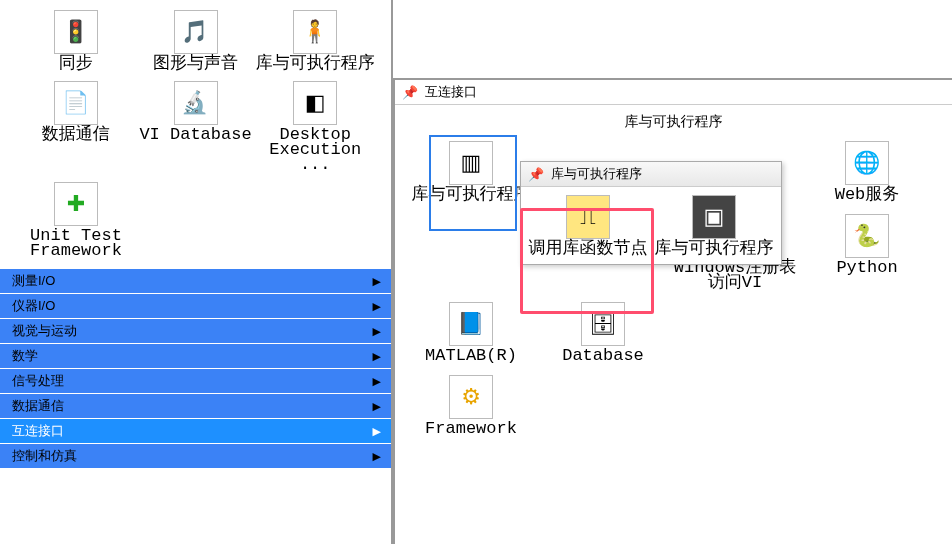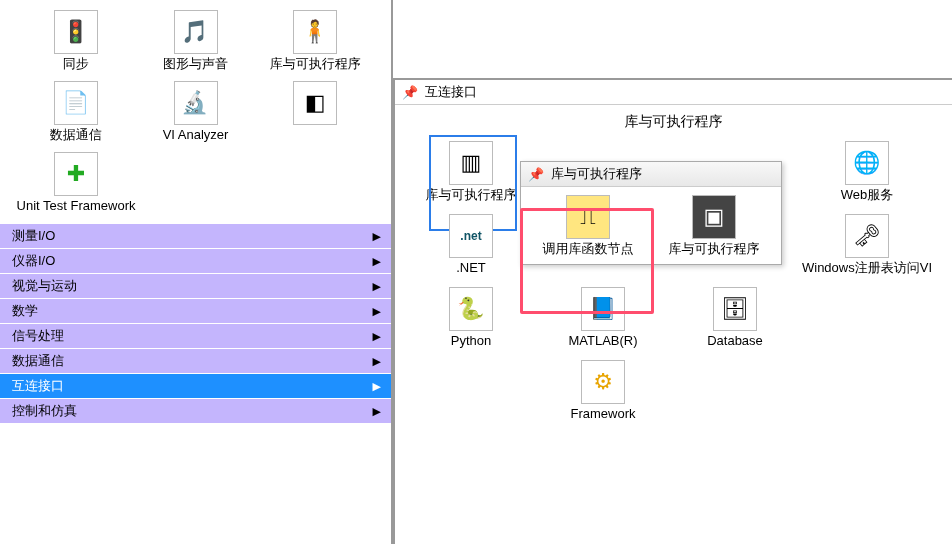--- a/index.html
+++ b/index.html
@@ -29,25 +29,25 @@
     padding: 4px 0 6px 0;
   }
   .icon-box {
     width: 44px; height: 44px;
     margin: 0 auto 2px auto;
     border: 1px solid #bbb;
     display: flex;
     align-items: center; justify-content: center;
     background: #fff;
   }
-  .icon-label { font-size: 13px; line-height: 15px; }
+  .icon-label { font-size: 17px; line-height: 15px; font-family: Liberation Mono, monospace; }
   .menu-list { }
   .menu-item {
     padding: 3px 10px 3px 12px;
-    background: #c4b5fd;
+    background: #3b82f6;
     border-top: 1px solid #fff;
     display: flex;
     align-items: center;
   }
   .menu-item.active { background: #1e90ff; color: #fff; }
   .menu-item .arrow {
     margin-left: auto;
     font-size: 11px;
   }
   .flyout {
@@ -137,26 +137,27 @@
       <div class="icon-cell">
         <div class="icon-box">
             <span class="g">📄</span>
           </div>
         <div class="icon-label">数据通信</div>
       </div>
       <div class="icon-cell">
         <div class="icon-box">
             <span class="g">🔬</span>
           </div>
-        <div class="icon-label">VI Analyzer</div>
+        <div class="icon-label">VI Database</div>
       </div>
       <div class="icon-cell">
         <div class="icon-box">
             <span class="g">◧</span>
           </div>
+        <div class="icon-label">Desktop Execution ...</div>
       </div>
     </div>
     <div class="icon-row">
       <div class="icon-cell">
         <div class="icon-box">
             <span class="g" style="color:#2a2">✚</span>
           </div>
         <div class="icon-label">Unit Test Framework</div>
       </div>
     </div>
@@ -219,26 +220,20 @@
           </div>
       </div>
       <div class="fcell"></div>
       <div class="fcell">
         <div class="icon-box">
             <span class="g">🌐</span>
           </div>
         <div class="icon-label">Web服务</div>
       </div>
 
-      <div class="fcell">
-        <div class="icon-box">
-            <span style="font-size:12px;font-weight:bold;color:#156">.net</span>
-          </div>
-        <div class="icon-label">.NET</div>
-      </div>
       <div class="fcell"></div>
       <div class="fcell"></div>
       <div class="fcell">
         <div class="icon-box">
             <span class="g">🗝</span>
           </div>
         <div class="icon-label">Windows注册表访问VI</div>
       </div>
 
       <div class="fcell">

